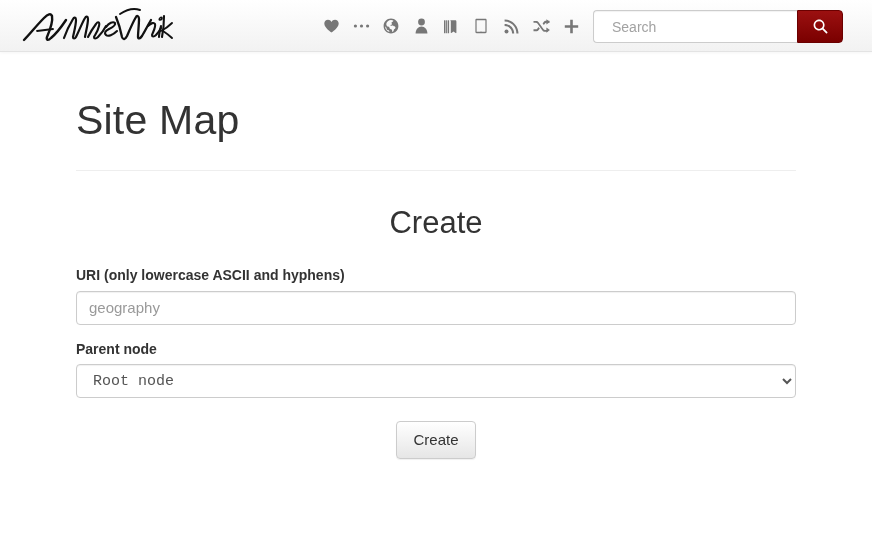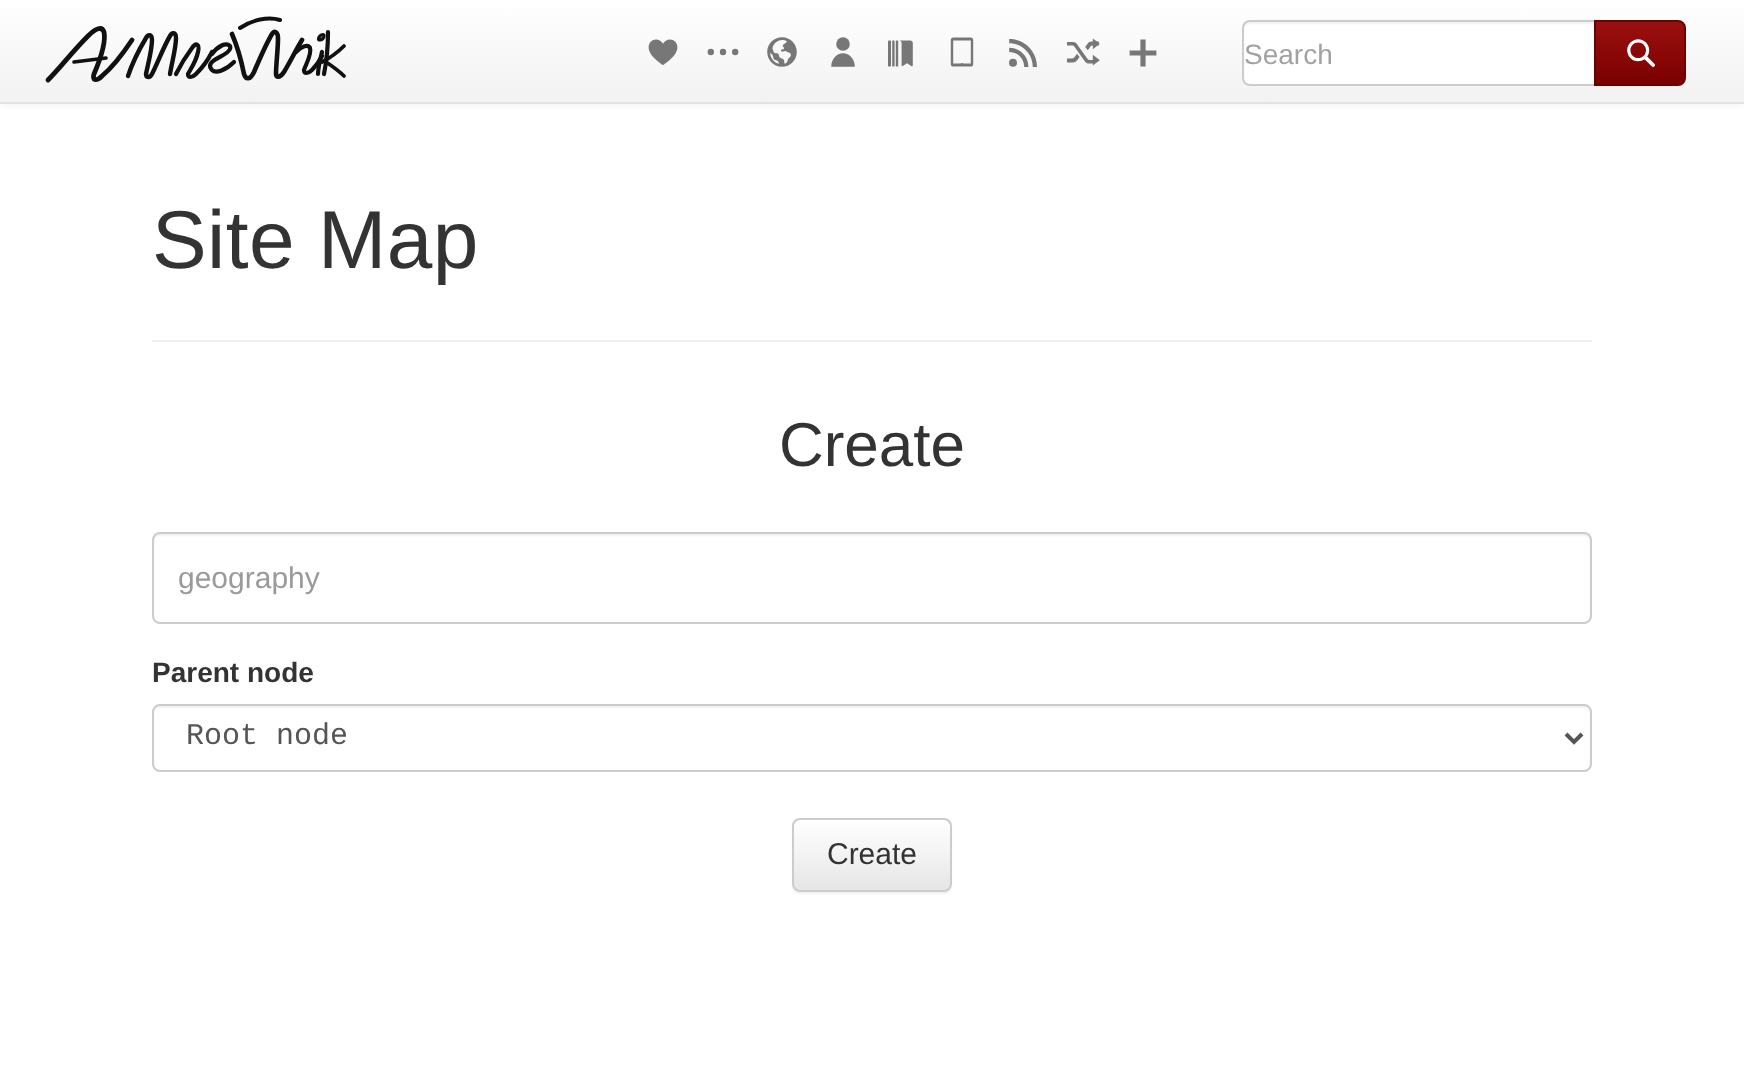--- a/index.html
+++ b/index.html
@@ -54,26 +54,26 @@
   .nav-icon svg { display: block; fill: currentColor; }
 
   .search-group {
     position: absolute;
     right: 29px;
     top: 10px;
     display: flex;
     height: 33px;
   }
   .search-input {
-    width: 176px;
+    width: 204px;
     height: 33px;
     border: 1px solid #cccccc;
     border-right: none;
     border-radius: 4px 0 0 4px;
-    padding: 0 0;
+    padding: 0 18px;
     font-size: 14px;
     font-family: "Liberation Sans", sans-serif;
     color: #555;
     background: #fff;
     outline: none;
     box-shadow: inset 0 1px 1px rgba(0,0,0,.055);
   }
   .search-input::placeholder { color: #a2a2a2; }
   .search-btn {
     width: 46px;
@@ -126,21 +126,21 @@
     font-size: 14px;
     font-weight: bold;
     color: #333333;
     margin-bottom: 5px;
     line-height: 1.4;
   }
   .form-control {
     display: block;
     width: 720px;
     height: 34px;
-    padding: 22px 12px;
+    padding: 10px 12px;
     font-size: 15px;
     font-family: "Liberation Sans", sans-serif;
     line-height: 1.42;
     color: #737373;
     background-color: #ffffff;
     border: 1px solid #cccccc;
     border-radius: 4px;
     box-shadow: inset 0 1px 1px rgba(0,0,0,.06);
     outline: none;
   }
@@ -284,20 +284,21 @@
 <div class="container">
 
   <h1 class="page-title">Site Map</h1>
   <hr class="title-rule">
 
   <h2 class="section-title">Create</h2>
 
   <form class="form">
 
     <div class="form-group">
+      <label class="form-label">URI (only lowercase ASCII and hyphens)</label>
       <input class="form-control" type="text" placeholder="geography" style="">
     </div>
 
     <div class="form-group">
       <label class="form-label">Parent node</label>
       <select class="form-control">
         <option>Root node</option>
       </select>
     </div>
 

